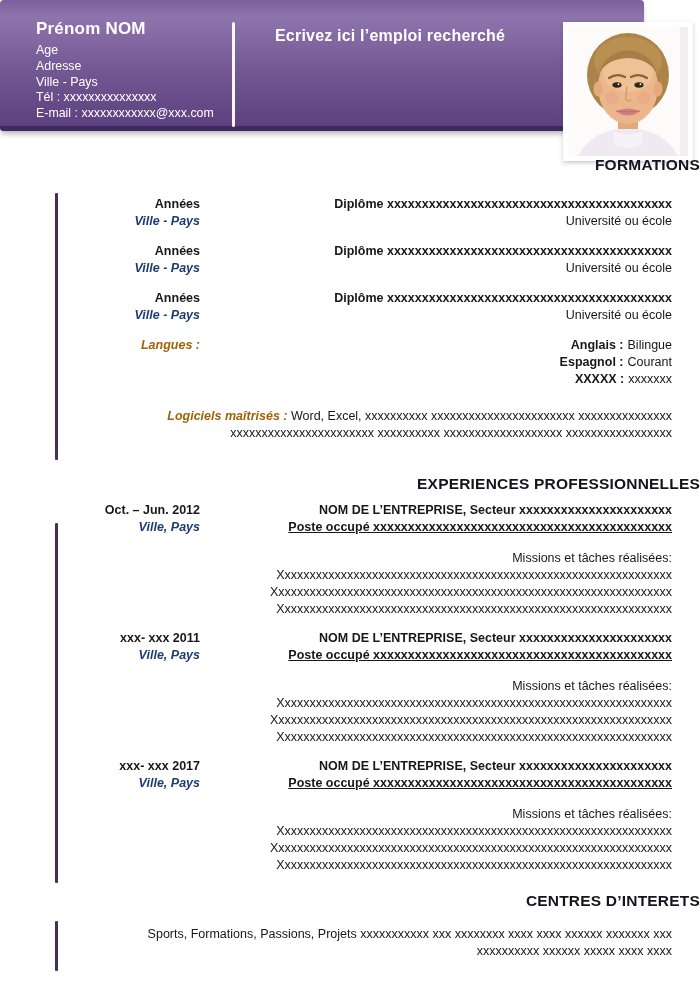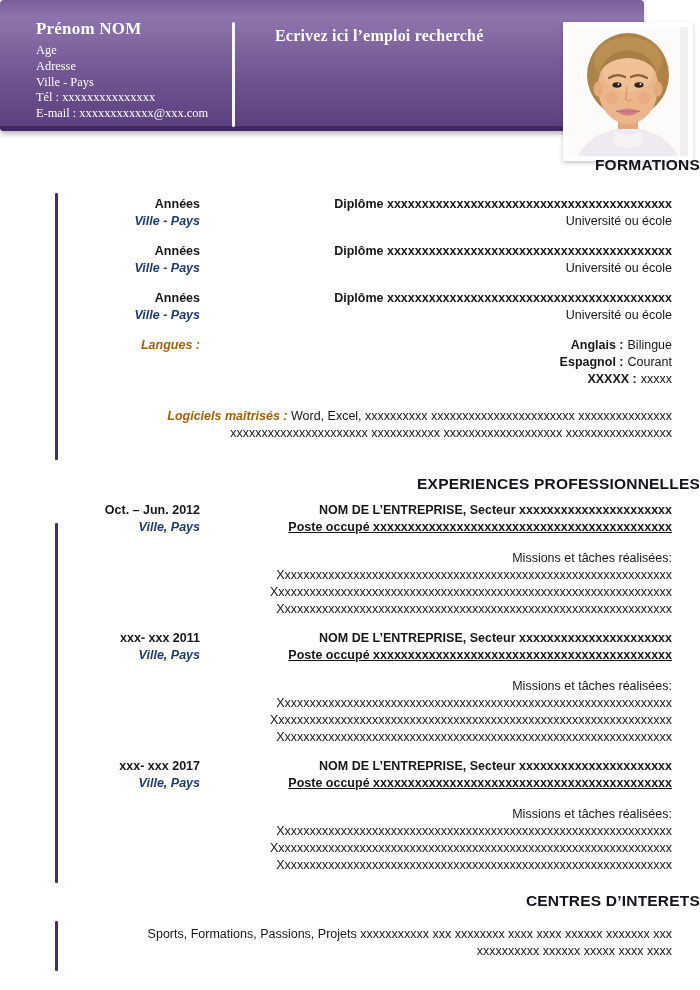--- a/index.html
+++ b/index.html
@@ -8,21 +8,20 @@
     position:relative; width:700px; height:990px; background:#ffffff;
     font-family:"Liberation Sans", sans-serif; color:#17171c; overflow:hidden;
   }
   
   .band {
     position:absolute; top:0; left:0; width:644px; height:131px;
     background:linear-gradient(180deg, #7b5f9a 0%, #8e74ad 14%, #7e629c 40%, #745893 55%, #5d4180 100%);
     border-bottom:5px solid var(--band-edge, #3f2960);
     border-radius:4px 4px 3px 3px;
     box-shadow:0 4px 5px -1px rgba(120,110,130,.5);
-    font-family:Liberation Serif, serif;
   }
   .id-block { position:absolute; left:36px; top:19px; color:#fff; }
   .id-name { font-size:17px; font-weight:bold; letter-spacing:.2px; margin-bottom:4px; }
   .id-line { font-size:12.4px; line-height:15.8px; }
   .band-divider {
     position:absolute; left:232px; top:22px; width:3px; height:105px;
     background:rgba(255,255,255,.95); border-radius:2px;
   }
   .job-title {
     position:absolute; left:275px; top:27px; color:#fff;
@@ -162,28 +161,28 @@
         </div>
       </div>
 
       <div class="row">
         <div>
           <span class="ital-bold">Langues :</span>
         </div>
         <div>
           <div class="lang-line"><span class="lang-label">Anglais :</span><span>Bilingue</span></div>
           <div class="lang-line"><span class="lang-label">Espagnol :</span><span>Courant</span></div>
-          <div class="lang-line"><span class="lang-label">XXXXX :</span><span>xxxxx</span></div>
+          <div class="lang-line"><span class="lang-label">XXXXX :</span><span>xxxxxxx</span></div>
         </div>
       </div>
 
       <p class="logiciels">
         <span class="ital-bold">Logiciels maîtrisés :</span>
         <span>Word, Excel, xxxxxxxxxx xxxxxxxxxxxxxxxxxxxxxxx xxxxxxxxxxxxxxx</span>
-        <span class="block">xxxxxxxxxxxxxxxxxxxxxx xxxxxxxxxxx xxxxxxxxxxxxxxxxxxx xxxxxxxxxxxxxxxxx</span>
+        <span class="block">xxxxxxxxxxxxxxxxxxxxxxx xxxxxxxxxx xxxxxxxxxxxxxxxxxxx xxxxxxxxxxxxxxxxx</span>
       </p>
     </div>
 
     <h2 class="sec-title mt-xp-title">EXPERIENCES PROFESSIONNELLES</h2>
     <div class="sec-body mt-xp-body">
       <div class="rail rail-xp"></div>
 
       <div class="xp">
         <div class="row">
           <div>

